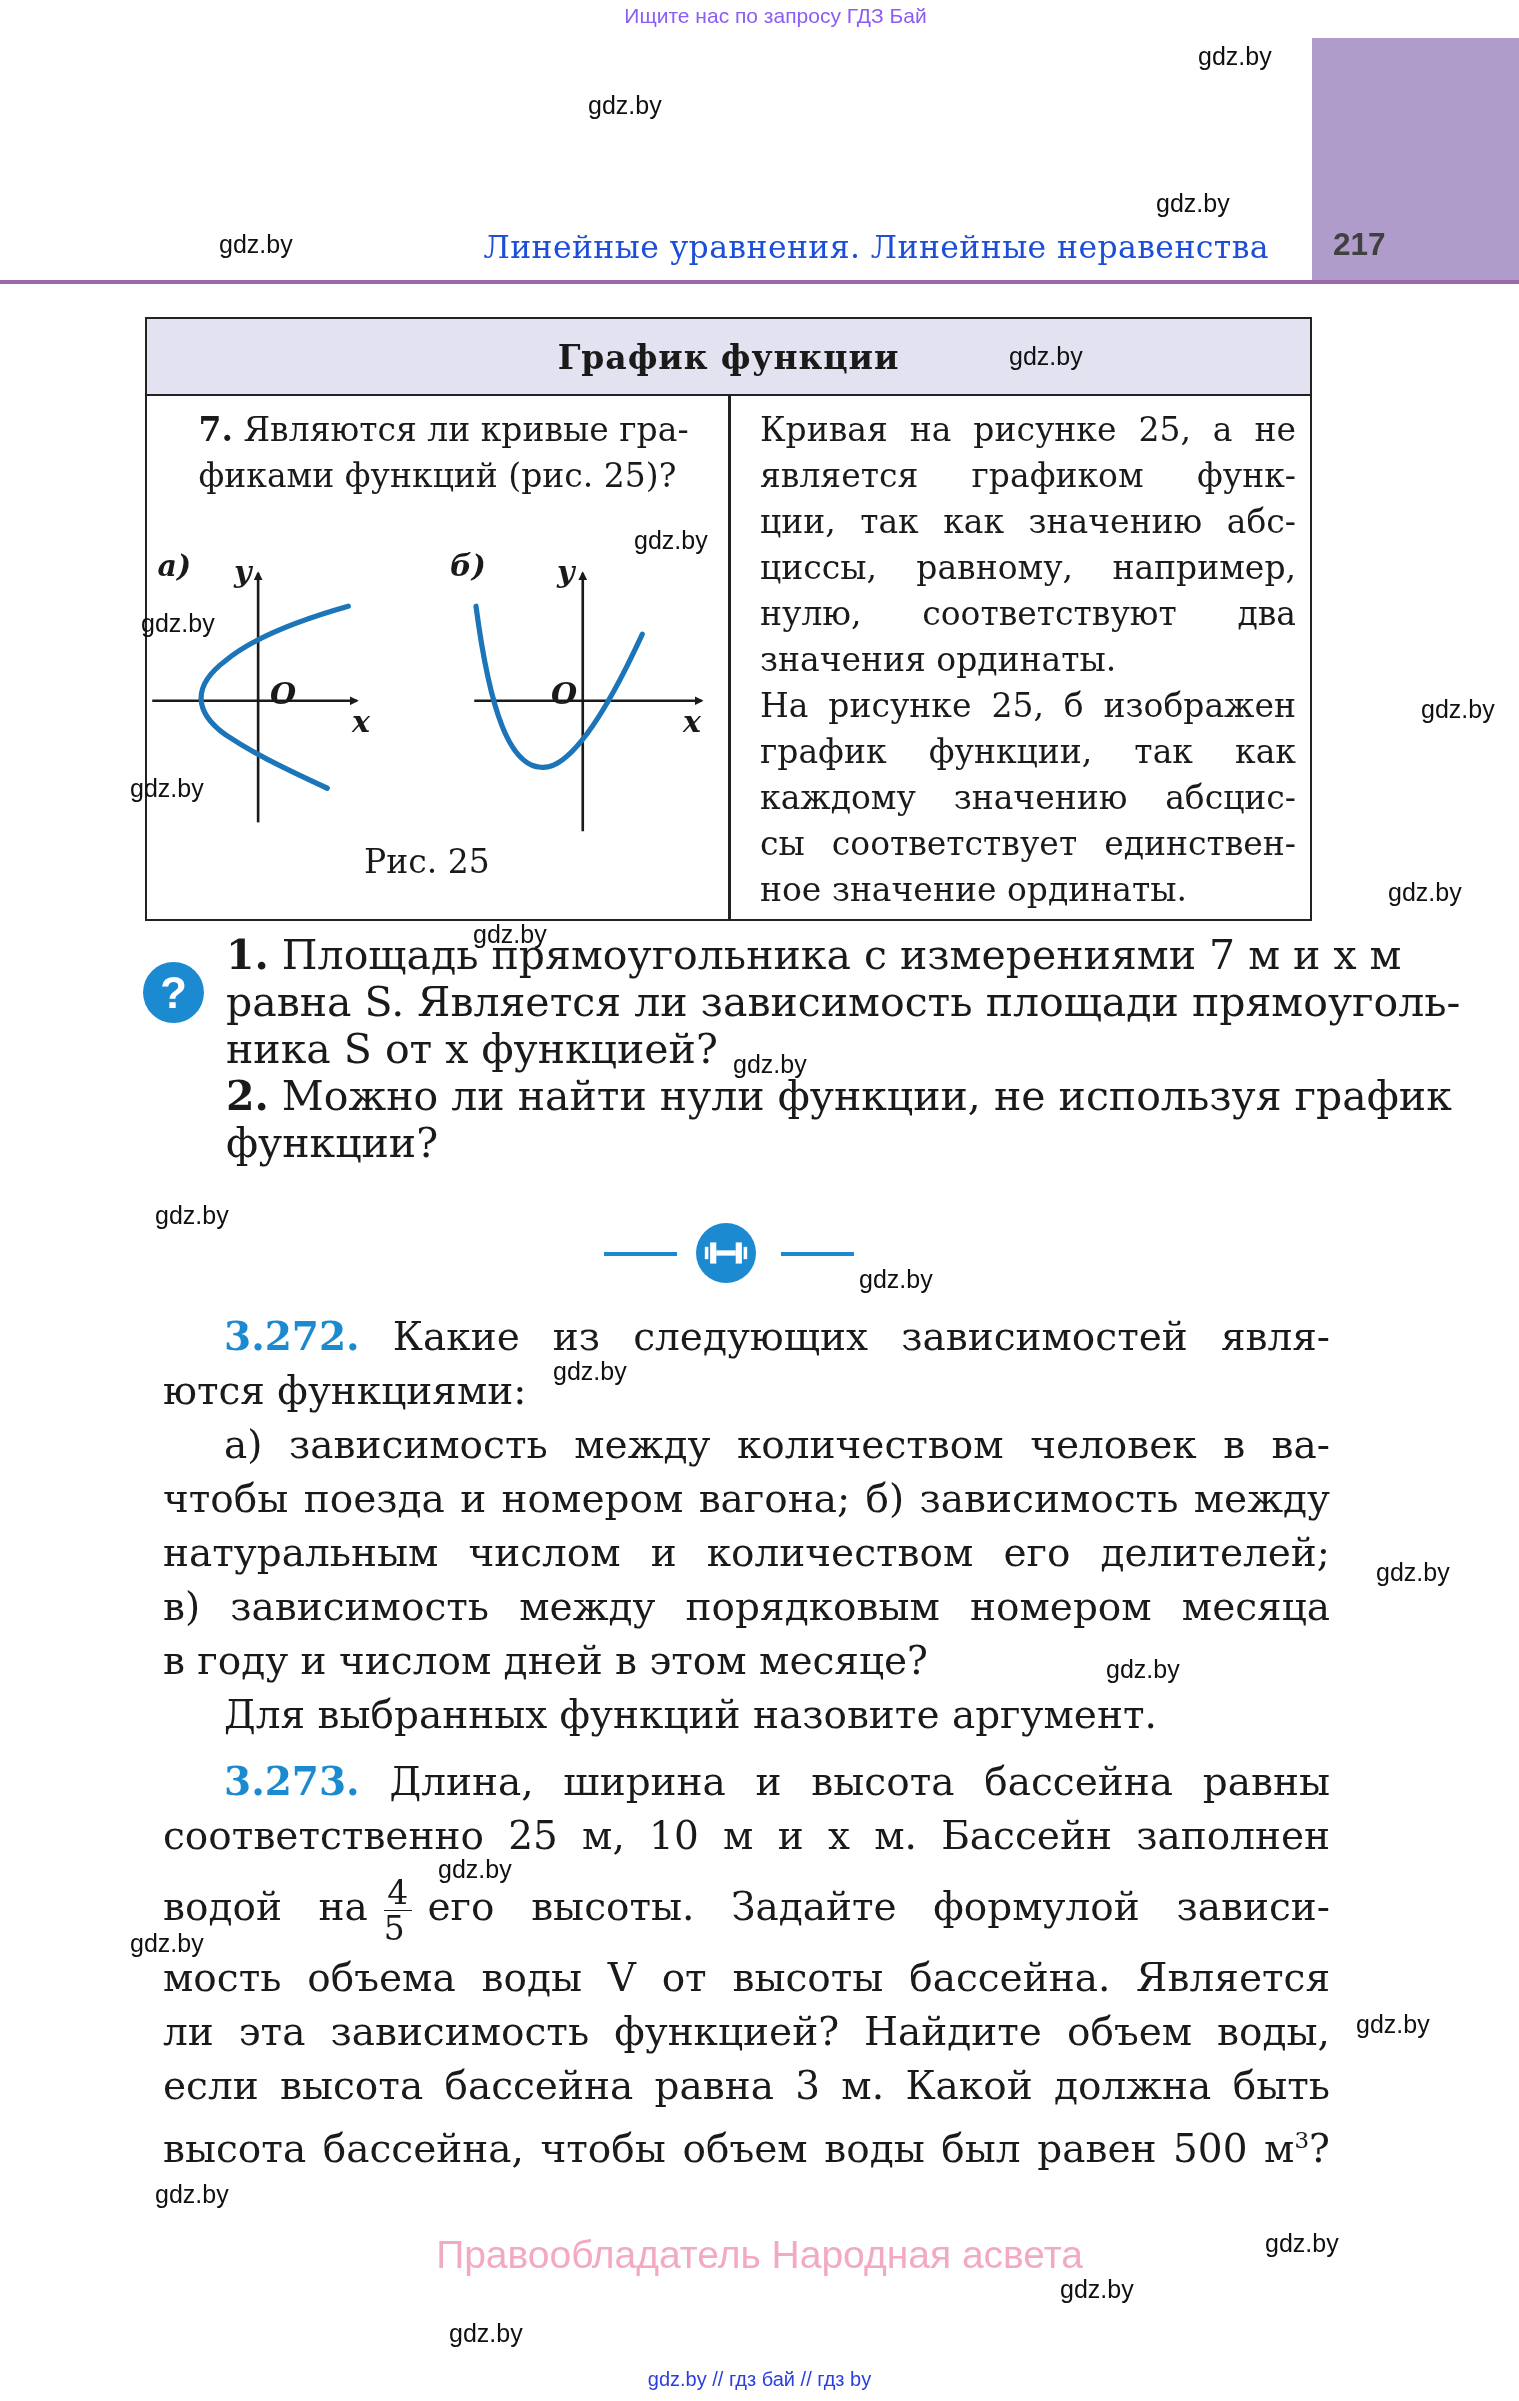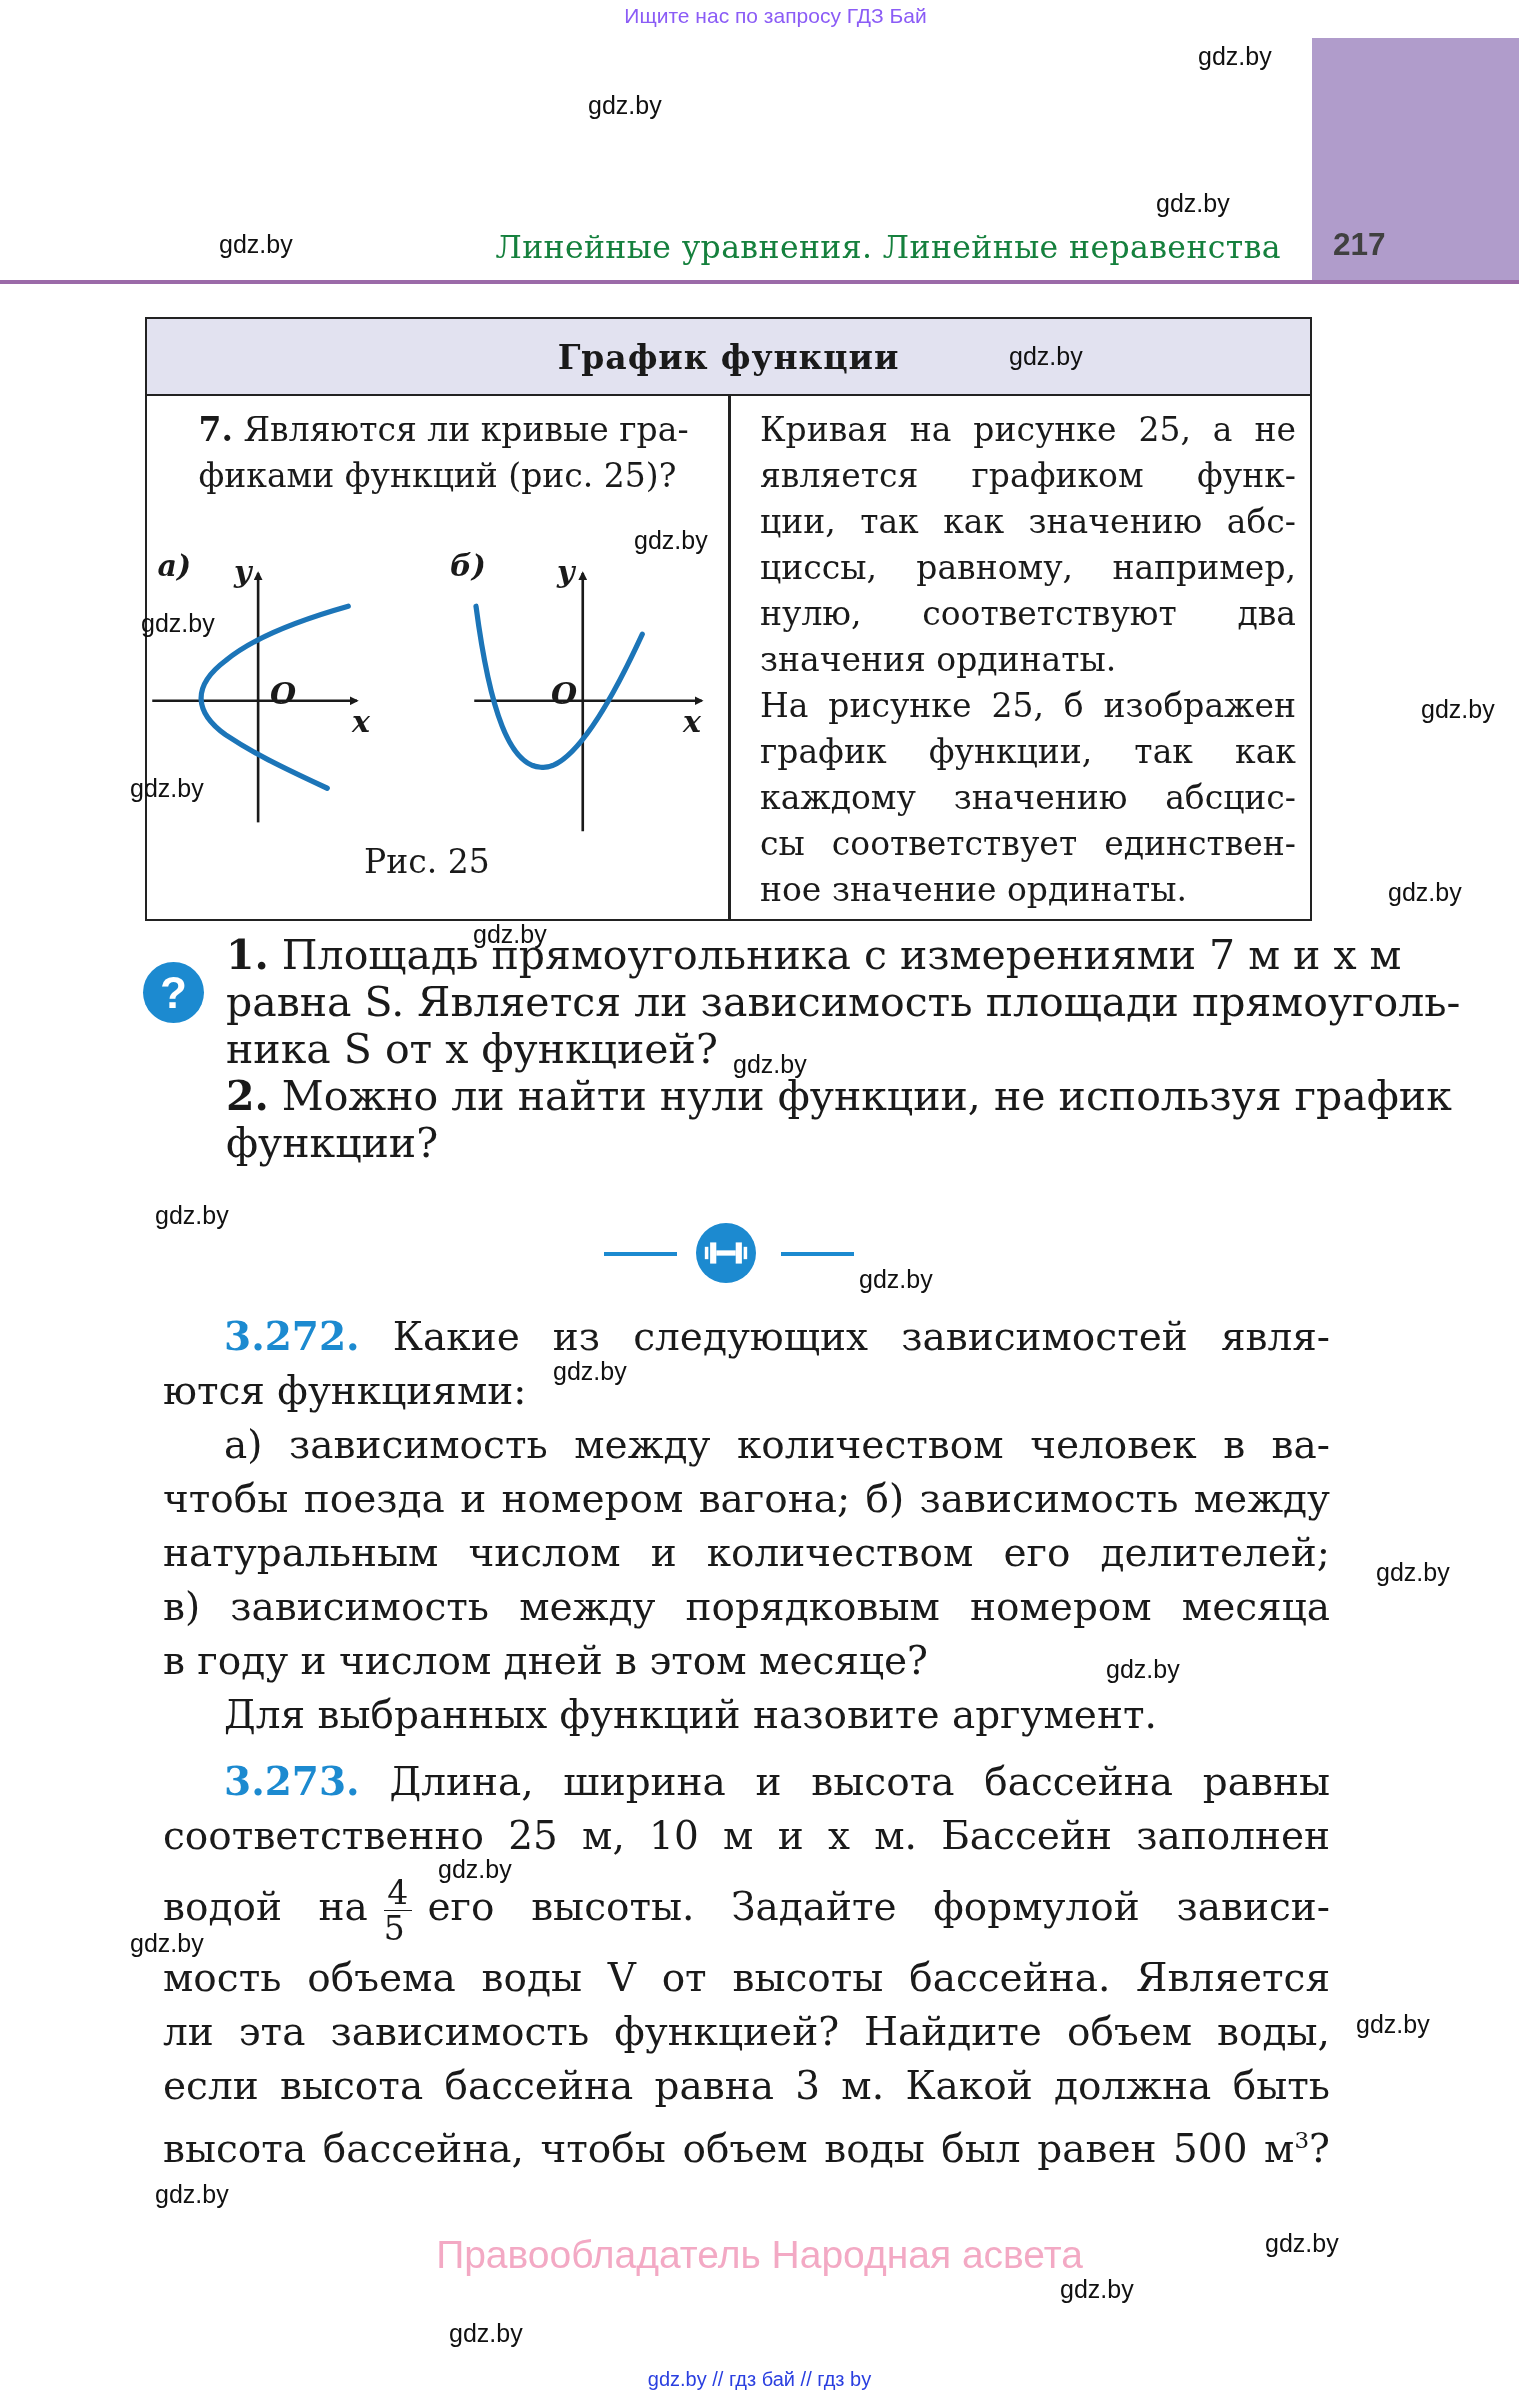--- a/index.html
+++ b/index.html
@@ -6,21 +6,21 @@
   body { width:1519px; height:2401px; position:relative; background:#ffffff; overflow:hidden;
          font-family:"DejaVu Serif","Liberation Serif",serif; color:#1a1a1a; }
   .abs { position:absolute; }
   .wm { position:absolute; font-family:"Liberation Sans","DejaVu Sans",sans-serif; font-size:25px; color:#111; line-height:1; white-space:nowrap; }
   .top-banner { position:absolute; top:3.5px; left:16px; width:1519px; text-align:center;
                 font-family:"Liberation Sans",sans-serif; font-size:21px; color:#8b5cf6; }
   .purple-block { position:absolute; left:1312px; top:38px; width:207px; height:244px; background:#b09ccb; }
   .rule { position:absolute; left:0; top:280px; width:1519px; height:4.4px; background:#9b6aa8; }
   .page-num { position:absolute; left:1333px; top:226px; font-family:"Liberation Sans",sans-serif; font-weight:bold;
               font-size:31.5px; color:#404040; }
-  .running-title { position:absolute; right:238px; top:229px; font-size:31.5px; color:#15803d; white-space:nowrap; letter-spacing:0.4px; }
+  .running-title { position:absolute; right:250px; top:229px; font-size:31.5px; color:#1d4ed8; white-space:nowrap; letter-spacing:0.4px; }
 
   .tbl { position:absolute; left:145px; top:317px; width:1167px; height:604px; border:2.6px solid #222; box-sizing:border-box; }
   .tbl-head { position:absolute; left:0; top:0; width:100%; height:77px; background:#e2e2f0; border-bottom:2.6px solid #222; box-sizing:border-box; }
   .tbl-head-text { position:absolute; left:0; width:100%; top:19px; text-align:center; font-weight:bold; font-size:33px; letter-spacing:0.9px; }
   .tbl-divider { position:absolute; left:581px; top:77px; width:2.6px; bottom:0; background:#222; }
   .q-cell { position:absolute; left:10.5px; top:88px; width:560px; font-size:33px; line-height:46px;margin-left:41px; }
   .q-cell b { font-weight:bold; }
   .a-cell { position:absolute; left:613px; top:88px; width:536px; font-size:33px; line-height:46px; text-align:justify; }
   .a-line { display:block; text-align:justify; text-align-last:justify; white-space:nowrap; }
   .a-line.last { text-align-last:left; }

